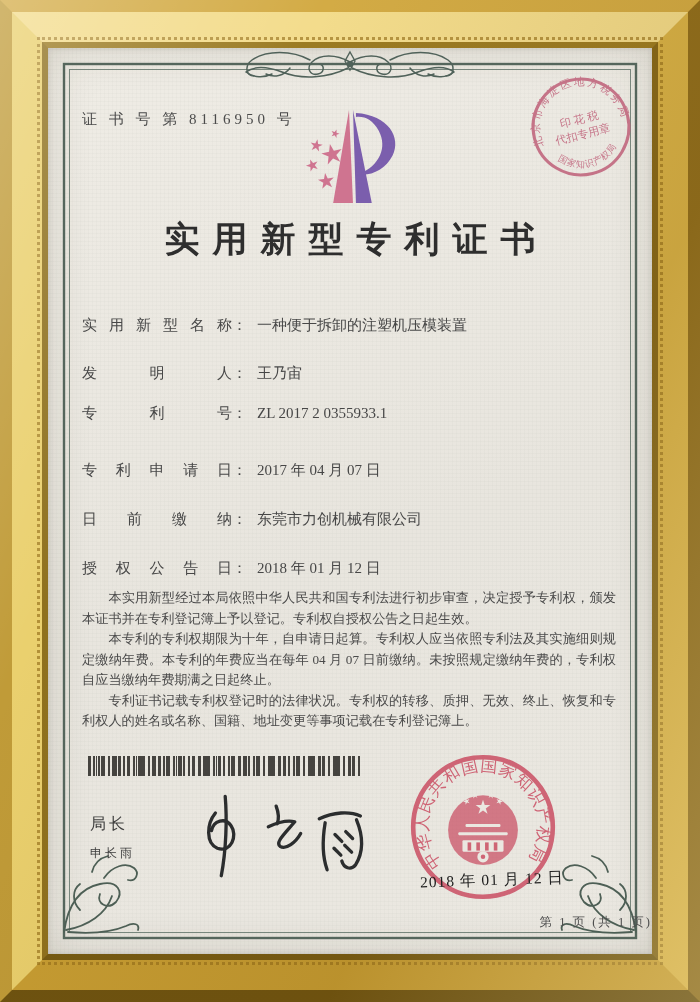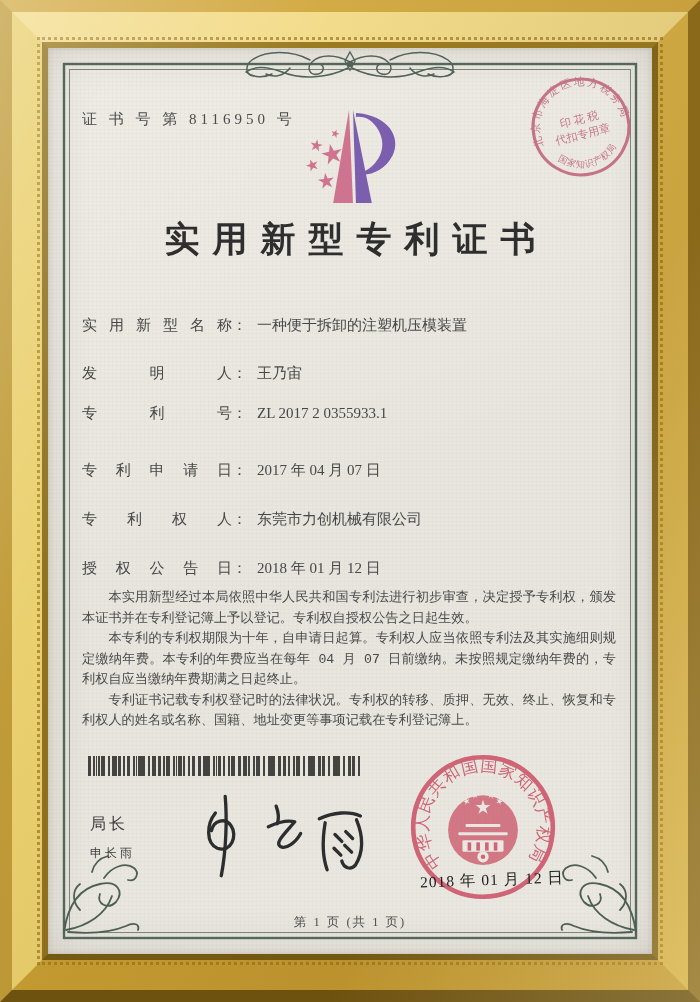--- a/index.html
+++ b/index.html
@@ -29,36 +29,36 @@
   
   .certno{position:absolute;left:34px;top:62px;font-size:15px;letter-spacing:4px;color:#4b4b4b;}
   .logo{position:absolute;left:226px;top:58px;width:152px;height:104px;}
   .title{position:absolute;left:0;top:168px;width:100%;text-align:center;
          font-size:35px;font-weight:600;color:#2e2e2e;letter-spacing:13px;text-indent:13px;}
   .frow{position:absolute;left:34px;right:30px;font-size:15px;color:#474747;white-space:nowrap;}
   .flabel{display:inline-block;width:150px;text-align:justify;text-align-last:justify;vertical-align:bottom;}
   .fcolon{display:inline-block;margin-right:10px;}
   .r0{top:268px}.r1{top:316px}.r2{top:356px}.r3{top:413px}.r4{top:462px}.r5{top:511px}
   .paras{position:absolute;left:34px;top:540px;width:534px;font-size:13.2px;line-height:20.5px;
-         color:#4a4a4a;text-align:justify;font-family:Liberation Mono, monospace;}
+         color:#4a4a4a;text-align:justify;}
   .paras p{margin:0;text-indent:2em;}
   .barcode{position:absolute;left:40px;top:708px;width:272px;height:20px;opacity:.82;
      background-image:
        repeating-linear-gradient(90deg,#23211e 0 2px,transparent 2px 5px),
        repeating-linear-gradient(90deg,#23211e 0 1px,transparent 1px 8px),
        repeating-linear-gradient(90deg,#23211e 0 3px,transparent 3px 13px);}
   .signer-title{position:absolute;left:42px;top:766px;font-size:16px;letter-spacing:3px;color:#3c3c3c;}
   .signer-name{position:absolute;left:42px;top:797px;font-size:12px;letter-spacing:3px;color:#3c3c3c;}
   .signature{position:absolute;left:138px;top:740px;width:196px;height:96px;}
   .issue-seal{position:absolute;left:358px;top:702px;width:154px;height:154px;opacity:.9;}
   .issue-date{position:absolute;left:372px;top:822px;font-size:15.5px;letter-spacing:1px;
               color:#1d1d1d;transform:rotate(-2deg);white-space:nowrap;}
   .tax-seal{position:absolute;left:480px;top:26px;width:106px;height:106px;
             transform:rotate(-14deg);opacity:.85;}
-  .footer{position:absolute;left:0;top:866px;width:100%;text-align:center;
+  .footer{position:absolute;left:0;top:866px;width:100%;text-align:right;
           font-size:12.5px;letter-spacing:2px;color:#4e4e4e;}
 </style>
 </head>
 <body>
 
 <div class="scene">
   <div class="f1"></div>
   <div class="f2"></div>
   <div class="bead"></div>
   <div class="f3"></div>
@@ -117,21 +117,21 @@
     <div class="frow r1">
       <span class="flabel">发明人</span><span class="fcolon">：</span><span class="fvalue">王乃宙</span>
     </div>
     <div class="frow r2">
       <span class="flabel">专利号</span><span class="fcolon">：</span><span class="fvalue">ZL 2017 2 0355933.1</span>
     </div>
     <div class="frow r3">
       <span class="flabel">专利申请日</span><span class="fcolon">：</span><span class="fvalue">2017 年 04 月 07 日</span>
     </div>
     <div class="frow r4">
-      <span class="flabel">专利权人</span><span class="fcolon">：</span><span class="fvalue">东莞市力创机械有限公司</span>
+      <span class="flabel">日前缴纳</span><span class="fcolon">：</span><span class="fvalue">东莞市力创机械有限公司</span>
     </div>
     <div class="frow r5">
       <span class="flabel">授权公告日</span><span class="fcolon">：</span><span class="fvalue">2018 年 01 月 12 日</span>
     </div>
 
     <div class="paras">
       <p>本实用新型经过本局依照中华人民共和国专利法进行初步审查，决定授予专利权，颁发本证书并在专利登记簿上予以登记。专利权自授权公告之日起生效。</p>
       <p>本专利的专利权期限为十年，自申请日起算。专利权人应当依照专利法及其实施细则规定缴纳年费。本专利的年费应当在每年 04 月 07 日前缴纳。未按照规定缴纳年费的，专利权自应当缴纳年费期满之日起终止。</p>
       <p>专利证书记载专利权登记时的法律状况。专利权的转移、质押、无效、终止、恢复和专利权人的姓名或名称、国籍、地址变更等事项记载在专利登记簿上。</p>
     </div>

